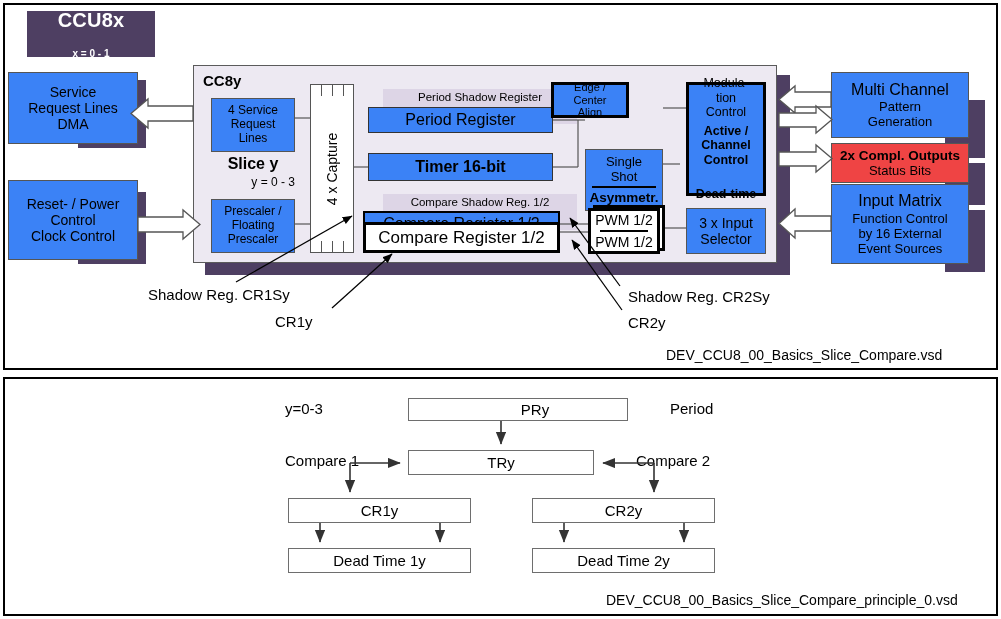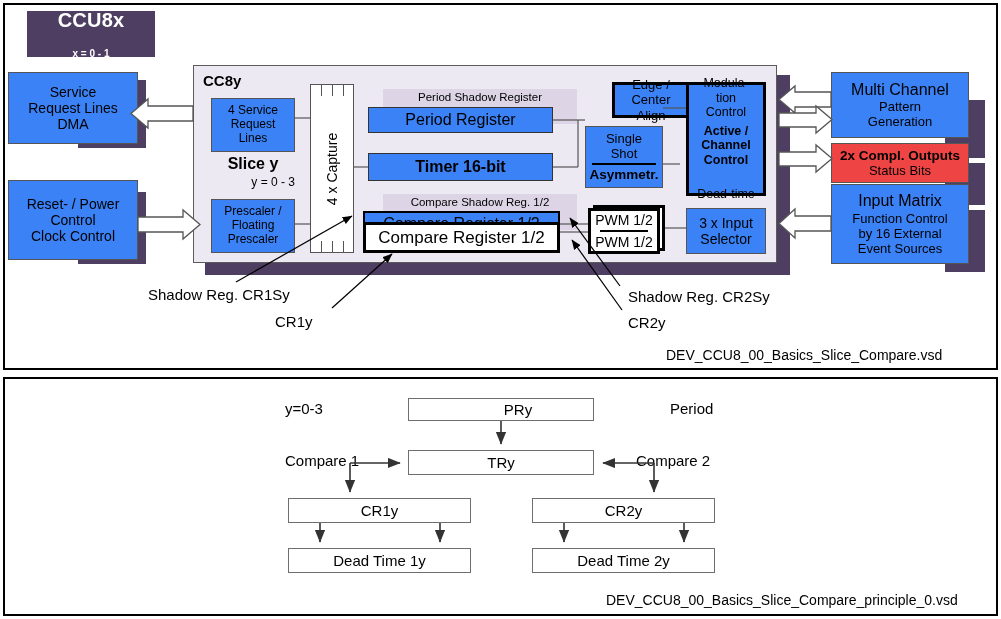--- a/index.html
+++ b/index.html
@@ -158,27 +158,27 @@
   </div>
 
   <div class="wbox med" style="left:363px;top:211px;width:197px;height:26px;font-size:16px;">
     <div>Compare Register 1/2</div>
   </div>
 
   <div class="wbox bold" style="left:363px;top:222px;width:197px;height:31px;font-size:17px;background:#fff;">
     <div>Compare Register 1/2</div>
   </div>
 
-  <div class="wbox bold" style="left:612px;top:82px;width:78px;height:36px;font-size:13px;">
+  <div class="wbox bold" style="left:551px;top:82px;width:78px;height:36px;font-size:11px;">
     <div>Edge /</div>
     <div>Center</div>
     <div>Align</div>
   </div>
 
-  <div class="wbox thin" style="left:585px;top:126px;width:78px;height:62px;font-size:13px;">
+  <div class="wbox thin" style="left:585px;top:149px;width:78px;height:62px;font-size:13px;">
     <div>Single</div>
     <div>Shot</div>
     <div class="divline"></div>
     <div style="font-weight:bold;font-size:13.5px;">Asymmetr.</div>
   </div>
 
   <div class="wbox bold" style="left:593px;top:205px;width:72px;height:46px;background:#fff;"></div>
   <div class="wbox bold" style="left:588px;top:208px;width:72px;height:46px;font-size:14px;background:#fff;">
     <div>PWM 1/2</div>
     <div class="divline" style="width:74%;height:2px;"></div>
@@ -187,21 +187,21 @@
 
   <div class="wbox bold" style="left:686px;top:82px;width:80px;height:114px;font-size:12.5px;">
     <div>Modula-</div>
     <div>tion</div>
     <div>Control</div>
     <div class="divline"></div>
     <div style="font-weight:bold;">Active /</div>
     <div style="font-weight:bold;">Channel</div>
     <div style="font-weight:bold;">Control</div>
     <div class="divline"></div>
-    <div style="font-weight:normal;margin-top:16px;">Dead-time</div>
+    <div style="font-weight:bold;margin-top:16px;">Dead-time</div>
   </div>
 
   <div class="wbox thin" style="left:686px;top:208px;width:80px;height:46px;font-size:14px;">
     <div>3 x Input</div>
     <div>Selector</div>
   </div>
 
   <div class="shadow" style="left:945px;top:100px;width:40px;height:58px;"></div>
   <div class="shadow" style="left:945px;top:163px;width:40px;height:42px;"></div>
   <div class="shadow" style="left:945px;top:210px;width:40px;height:62px;"></div>
@@ -231,21 +231,21 @@
 
   <div class="filecap" style="left:666px;top:347px;">DEV_CCU8_00_Basics_Slice_Compare.vsd</div>
 
   <div class="panel" id="panel-bottom"></div>
 
   <div class="blabel" style="left:285px;top:400px;">y=0-3</div>
   <div class="blabel" style="left:670px;top:400px;">Period</div>
   <div class="blabel" style="left:285px;top:452px;">Compare 1</div>
   <div class="blabel" style="left:636px;top:452px;">Compare 2</div>
 
-  <div class="bbox" style="left:408px;top:398px;width:186px;height:23px;padding-left:34px;">
+  <div class="bbox" style="left:408px;top:398px;width:220px;height:23px;padding-left:34px;">
       <span>PRy</span>
     </div>
   <div class="bbox" style="left:408px;top:450px;width:186px;height:25px;">
       <span>TRy</span>
     </div>
   <div class="bbox" style="left:288px;top:498px;width:183px;height:25px;">
       <span>CR1y</span>
     </div>
   <div class="bbox" style="left:532px;top:498px;width:183px;height:25px;">
       <span>CR2y</span>

